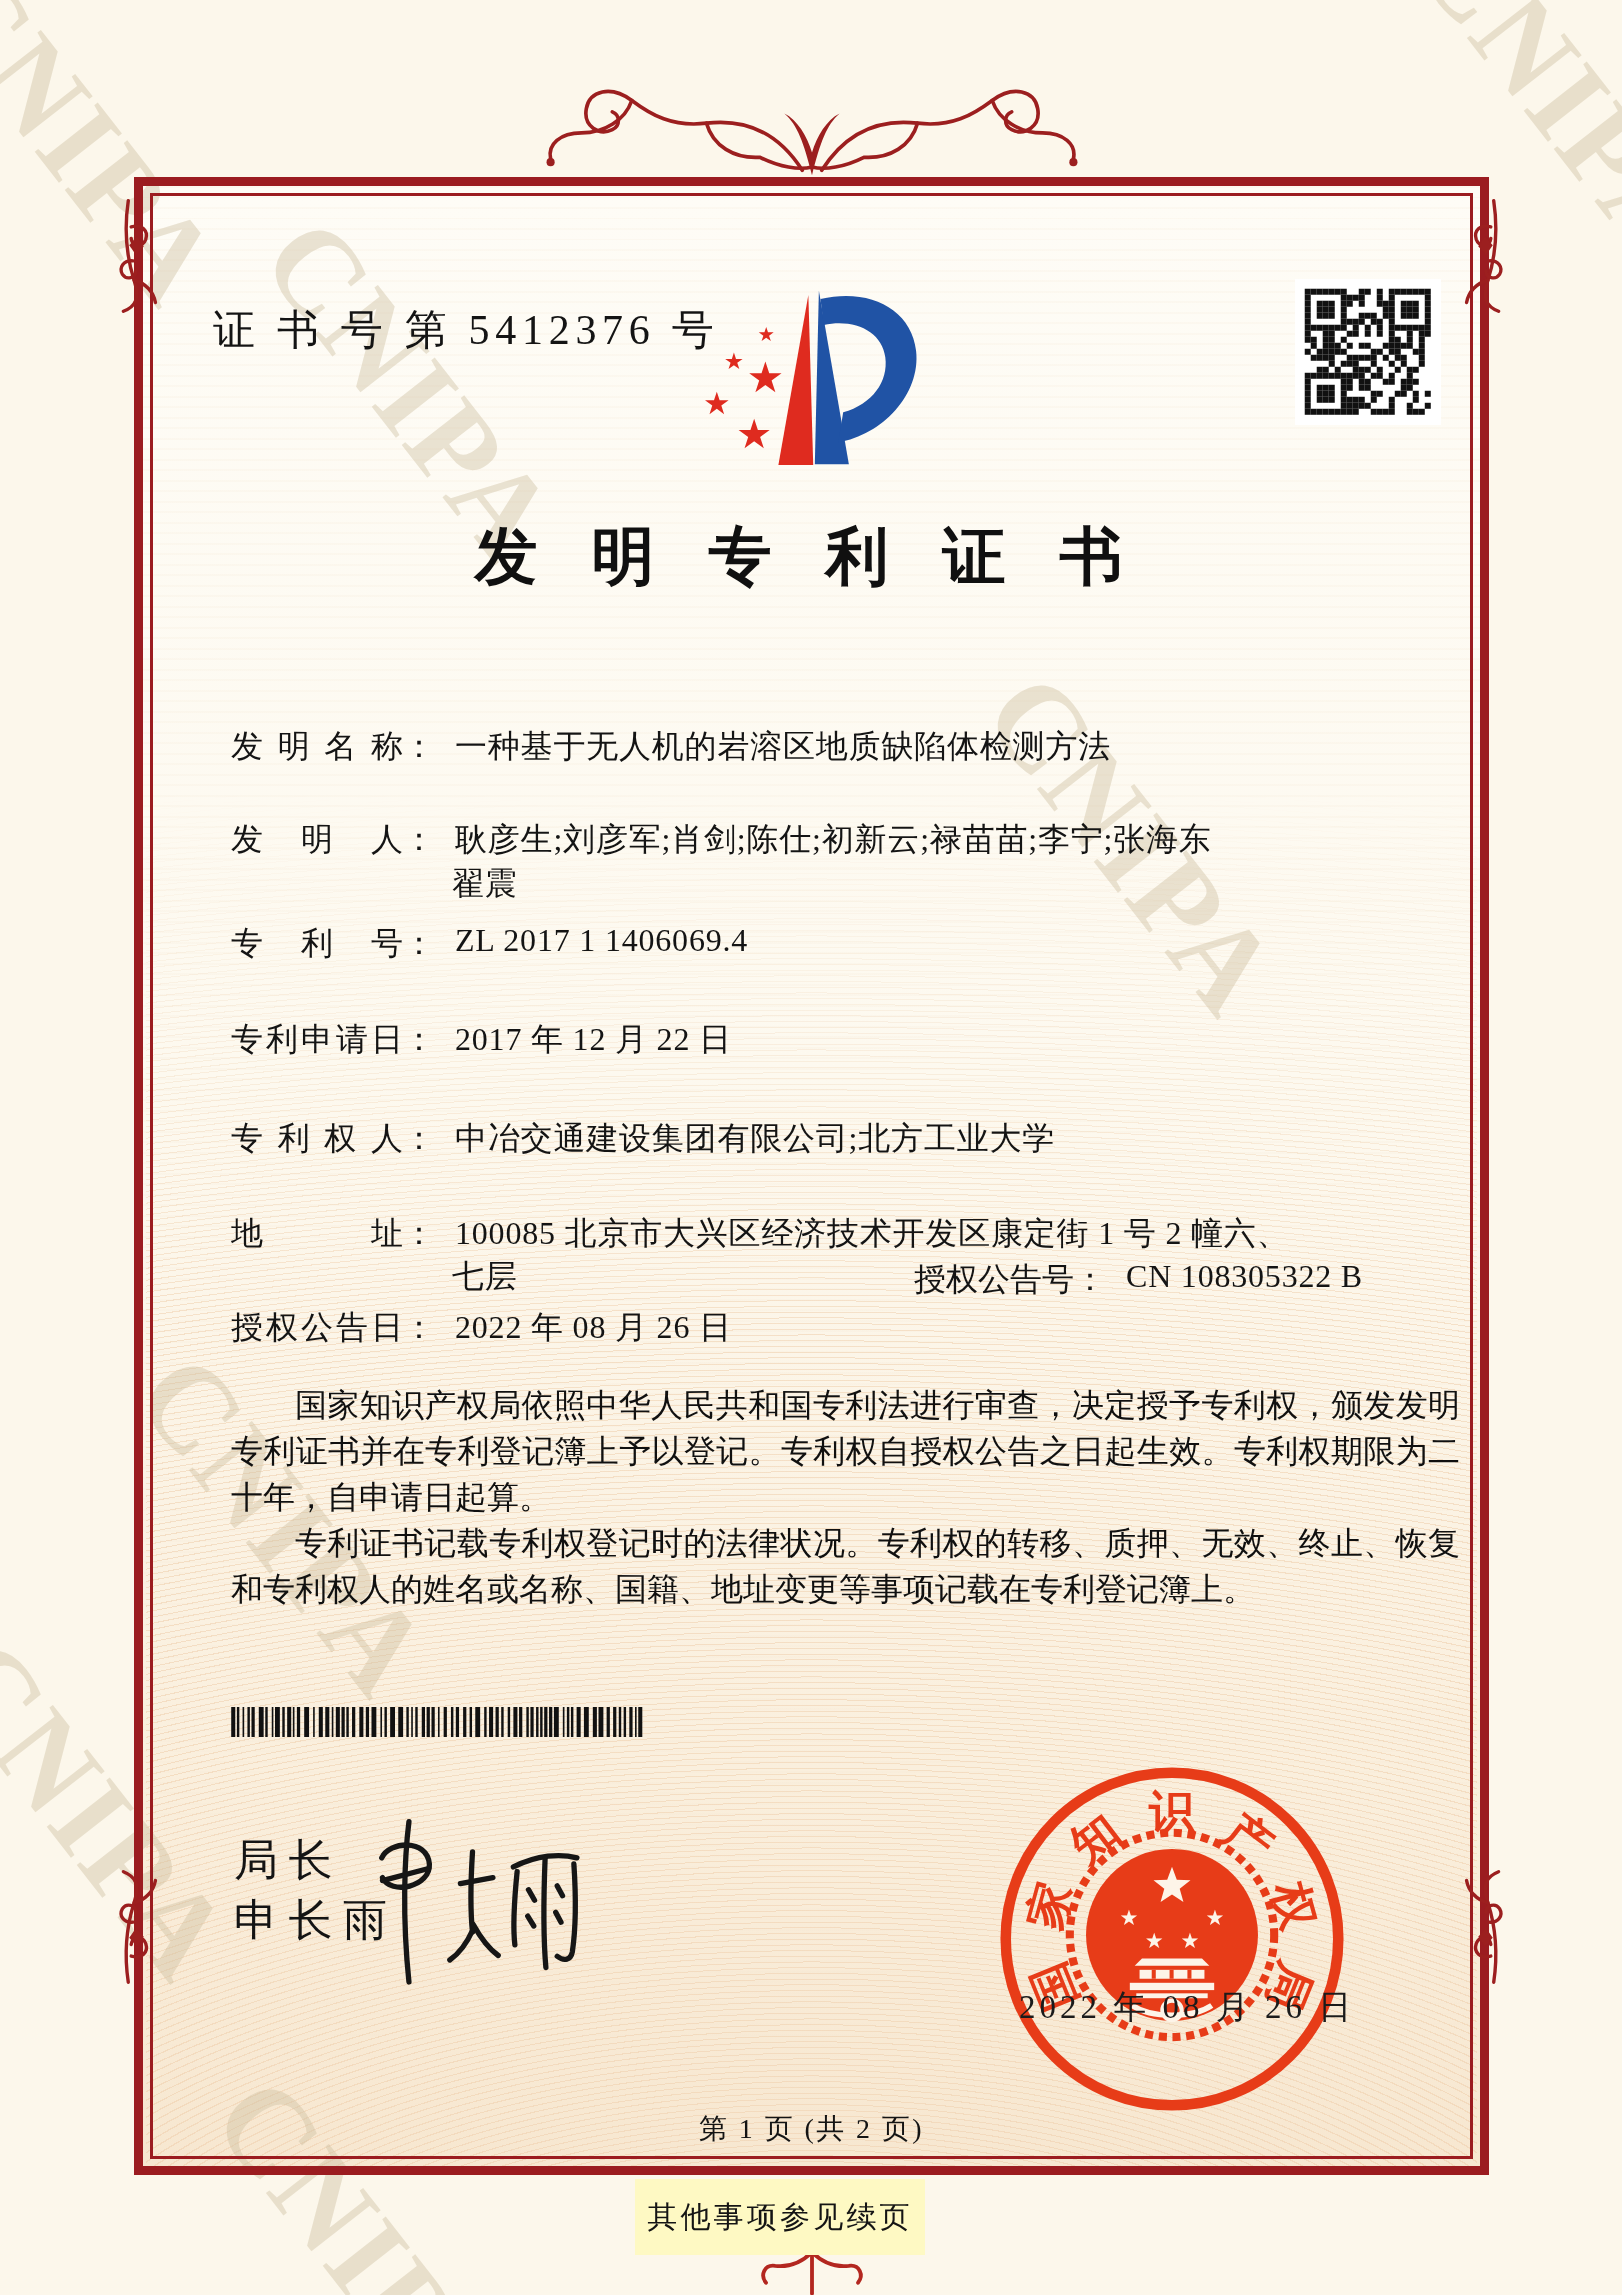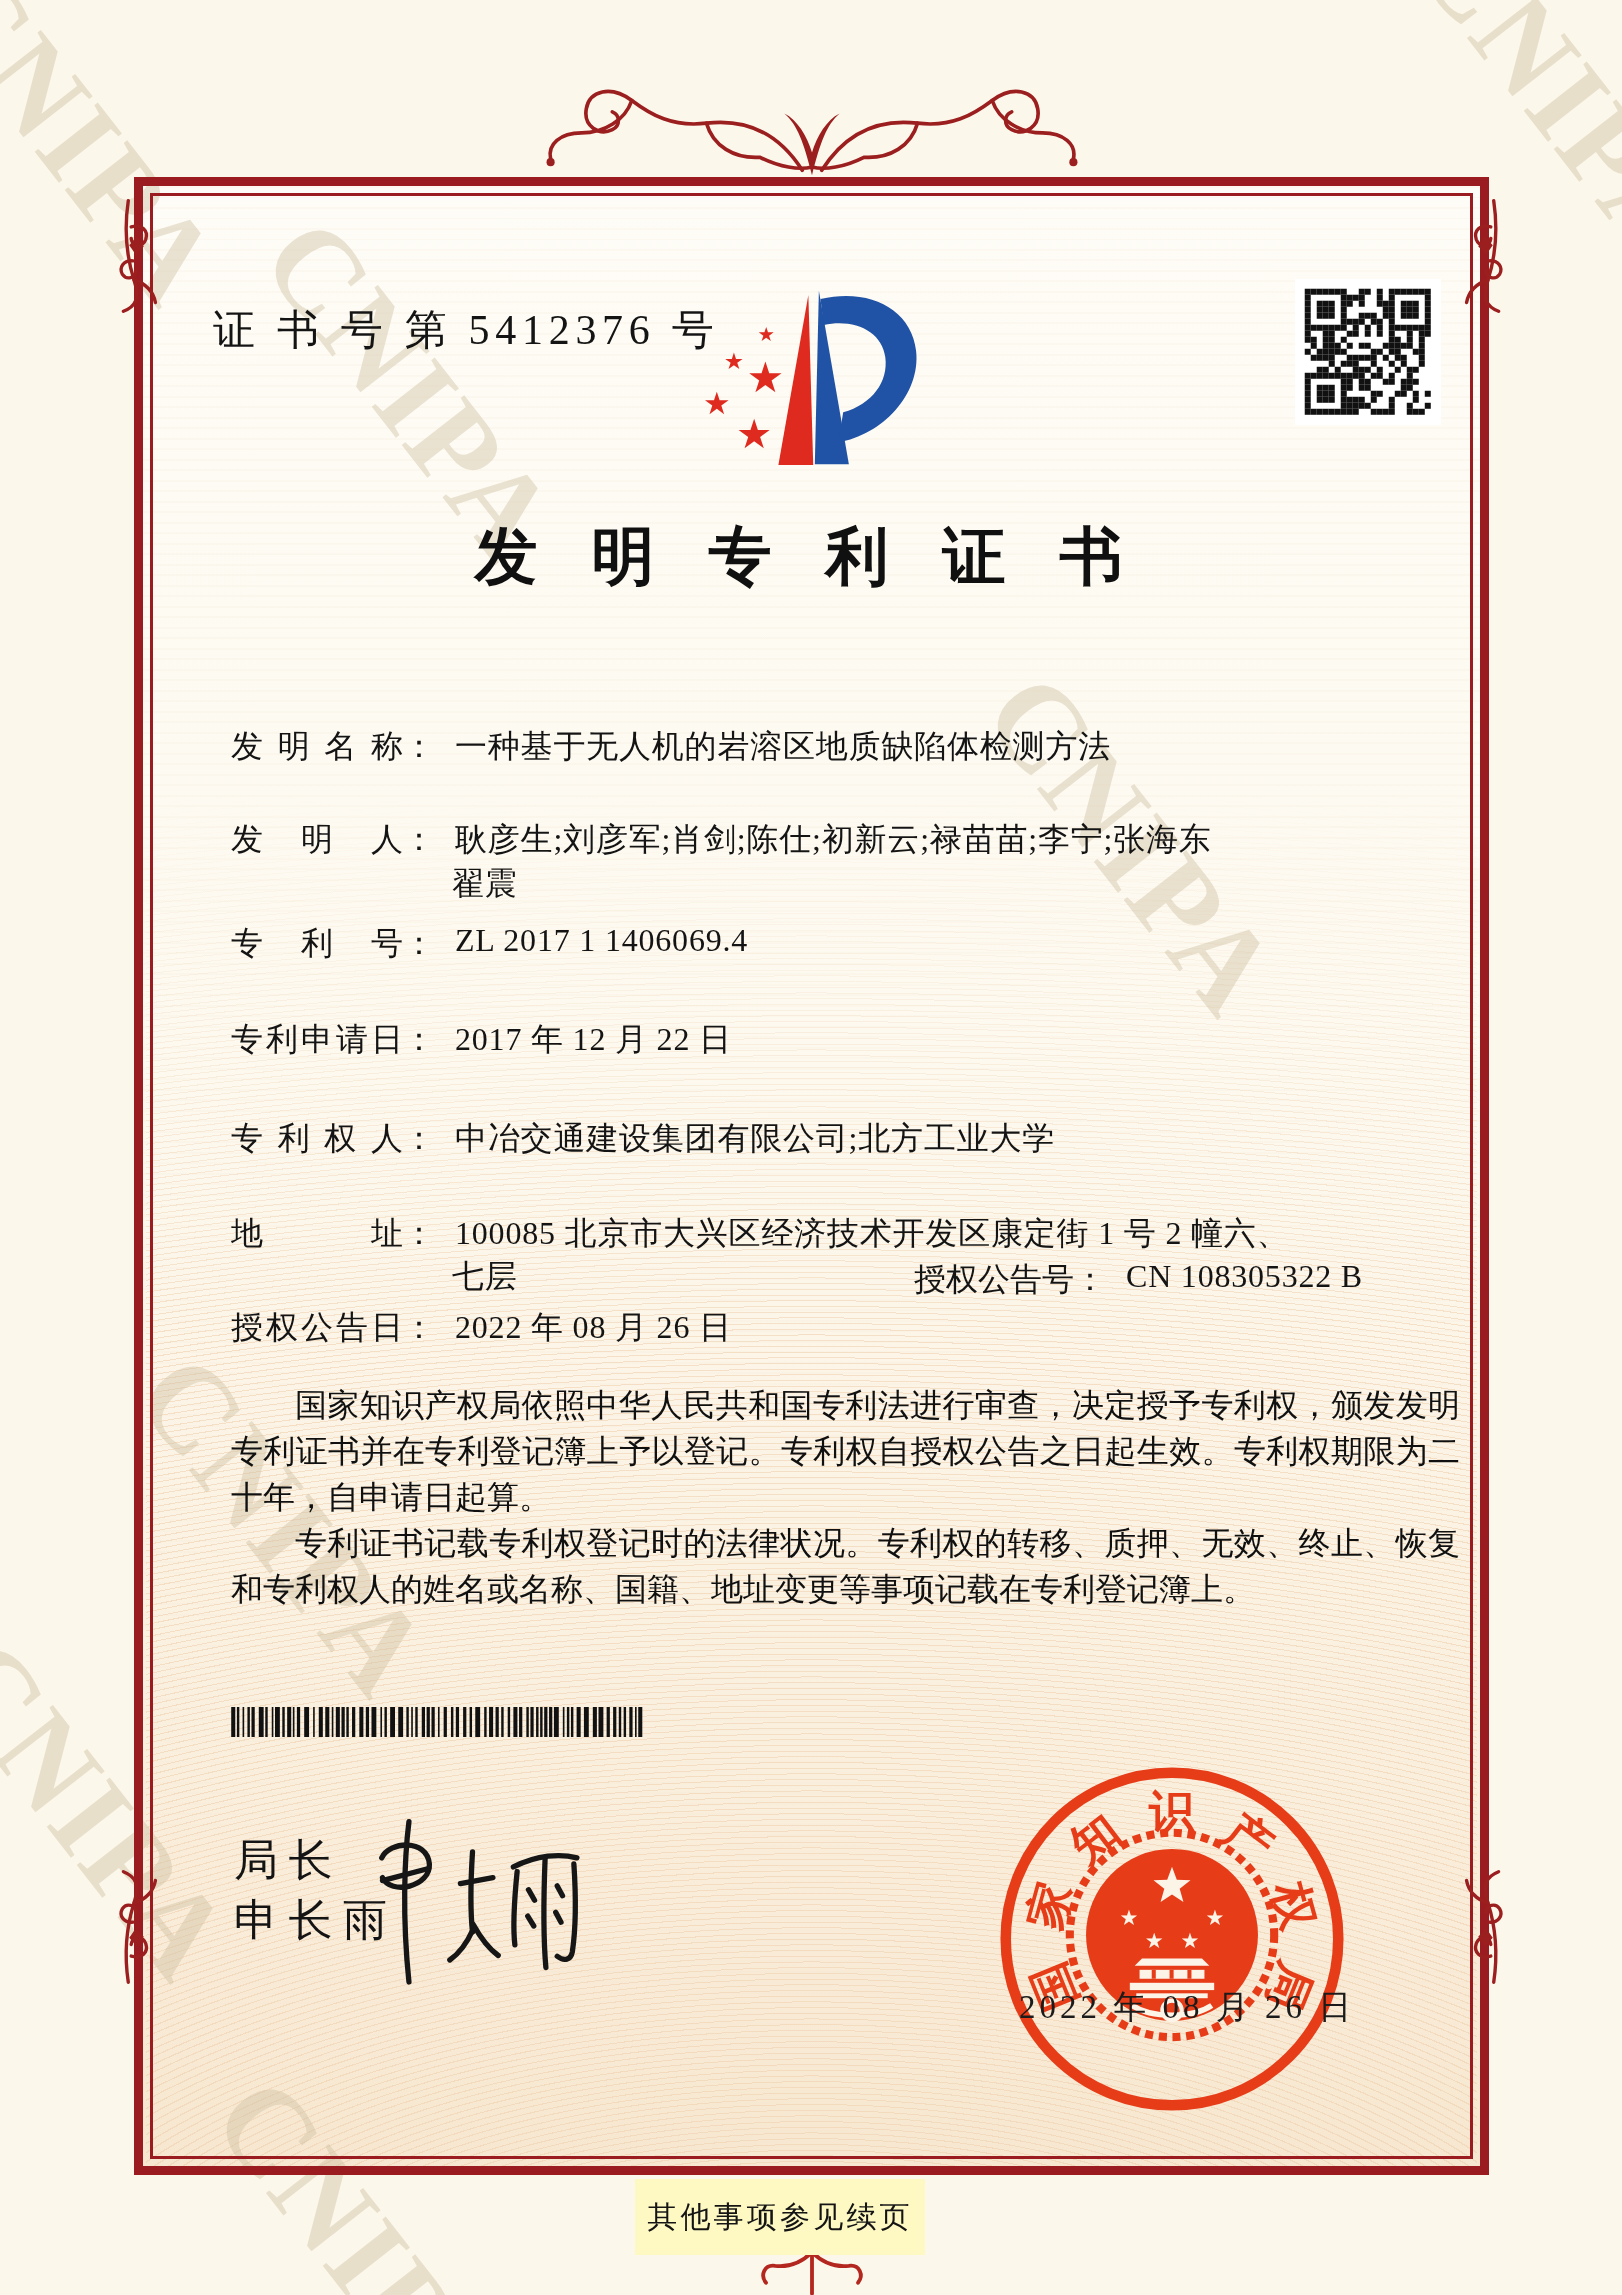--- a/index.html
+++ b/index.html
@@ -553,16 +553,17 @@
       <rect x="236" y="255" width="5" height="11" fill="#e73c18"></rect>
       <rect x="165" y="271" width="104" height="9" fill="#fdf4e8"></rect>
       <rect x="173" y="284" width="88" height="6" fill="#fdf4e8"></rect>
       <circle cx="217" cy="305" r="12" fill="none" stroke="#fdf4e8" stroke-width="5"></circle>
       <path d="M168,299 C192,315 242,315 266,299" fill="none" stroke="#fdf4e8" stroke-width="7"></path>
     </g>
   </svg>
 
   <div class="abs sealdate">2022 年 08 月 26 日</div>
 
+  <div class="abs pagefoot">第 1 页 (共 2 页)</div>
   <div class="abs contbox">其他事项参见续页</div>
 
 </div>
 
 
 </body></html>

